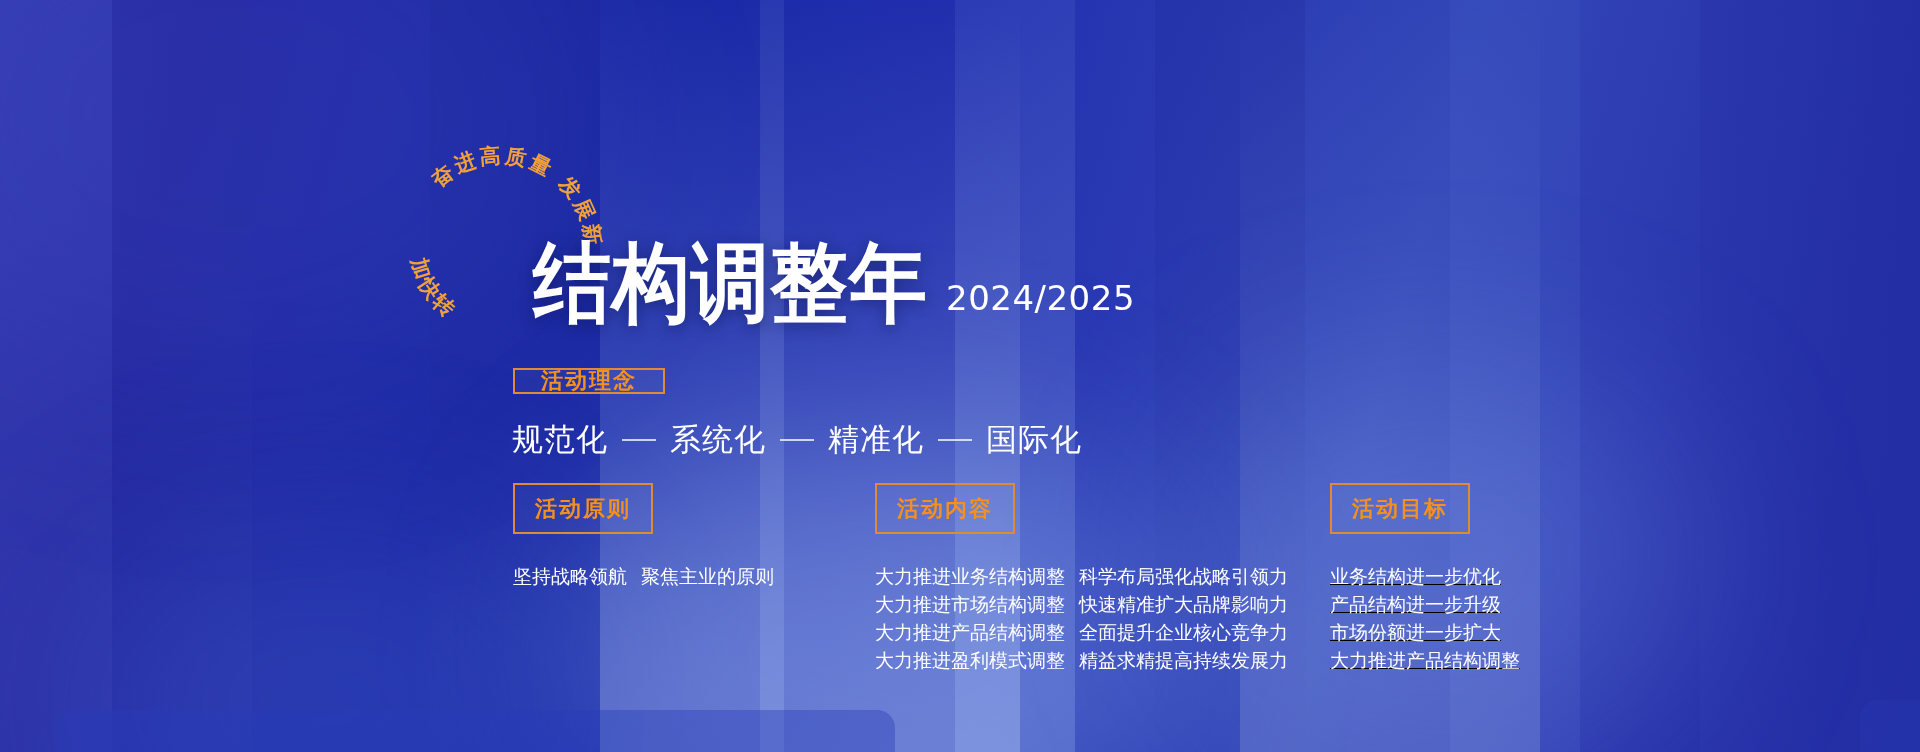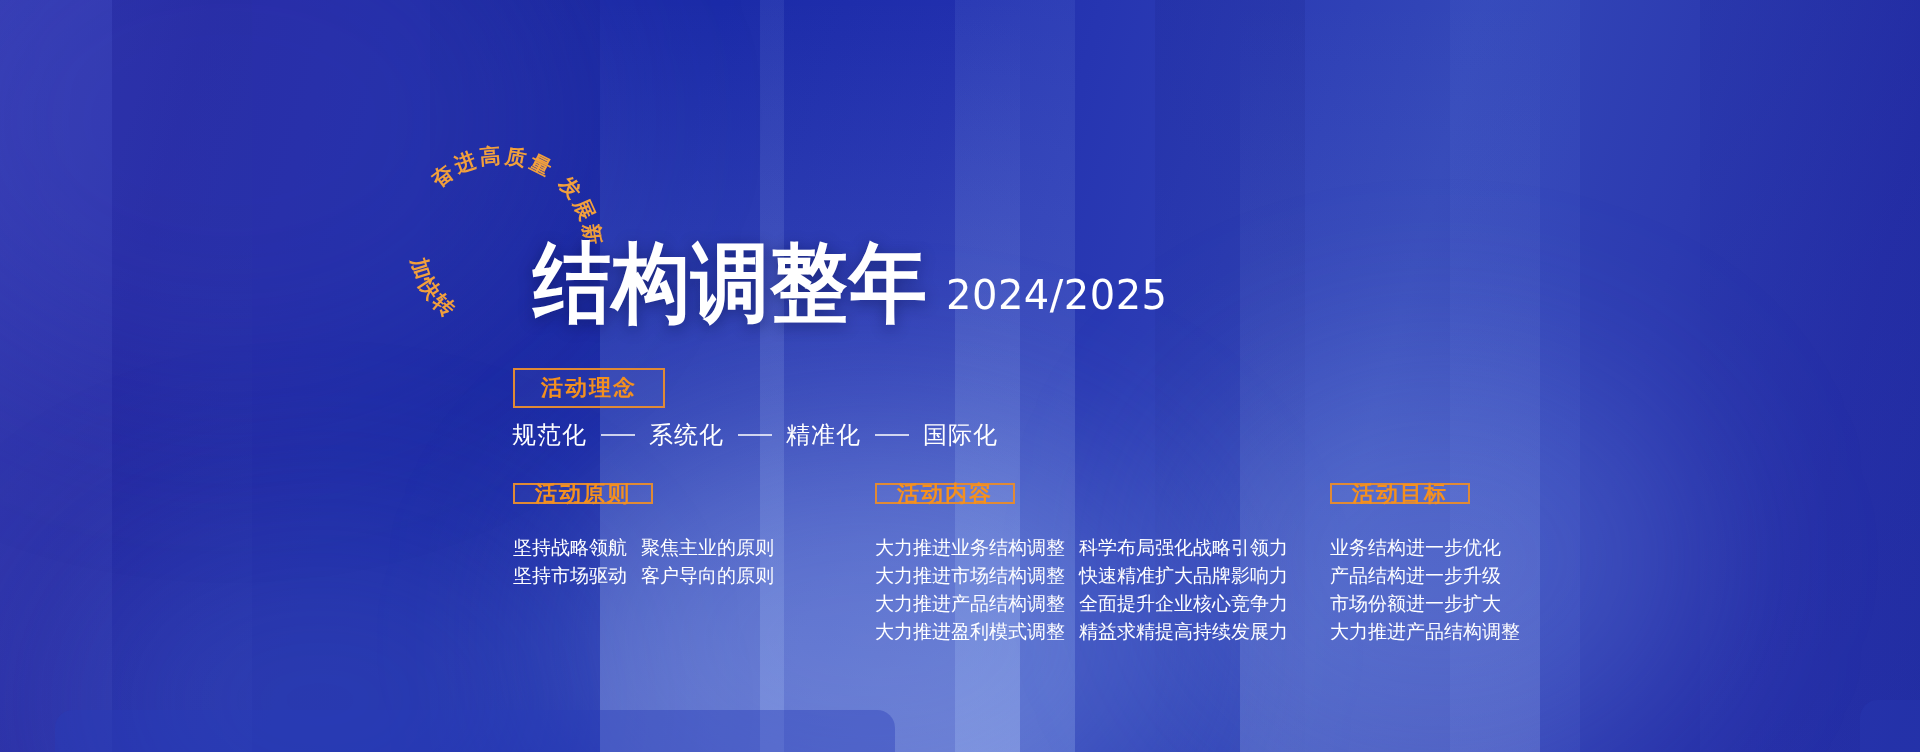--- a/index.html
+++ b/index.html
@@ -91,21 +91,21 @@
     font-weight: 700;
     color: #ffffff;
     letter-spacing: 1px;
     line-height: 1;
     transform: scaleY(1.12);
     transform-origin: bottom left;
     text-shadow: 0 3px 14px rgba(6,14,60,0.45);
   }
   .title-years {
     font-family: "DejaVu Sans", sans-serif;
-    font-size: 40px;
+    font-size: 34px;
     font-weight: 400;
     color: #ffffff;
     margin-left: 18px;
     margin-bottom: 8px;
     letter-spacing: 0.5px;
   }
 
   .badge {
     display: inline-flex;
     align-items: center;
@@ -118,49 +118,49 @@
     letter-spacing: 2px;
     background: rgba(255,255,255,0.04);
     box-sizing: border-box;
   }
 
   #badge-concept {
     position: absolute;
     left: 513px;
     top: 368px;
     width: 152px;
-    height: 40px;
+    height: 26px;
   }
 
   #concept-line {
     position: absolute;
     left: 512px;
     top: 419px;
     display: flex;
     align-items: center;
     color: #ffffff;
     font-family: "DejaVu Sans", sans-serif;
-    font-size: 24px;
+    font-size: 31px;
     letter-spacing: 1px;
     white-space: nowrap;
   }
   #concept-line .dash {
     display: inline-block;
     width: 34px;
     height: 2px;
     background: rgba(255,255,255,0.75);
     margin: 0 14px;
   }
 
   .col { position: absolute; top: 483px; }
   #col-0 { left: 513px; }
   #col-1 { left: 875px; }
-  #col-2 { left: 1330px; }
-
-  .col .badge { height: 21px; padding: 0 20px; }
+  #col-2 { left: 1330px; text-decoration: underline; }
+
+  .col .badge { height: 51px; padding: 0 20px; }
 
   .col-lines {
     margin-top: 28px;
     color: #ffffff;
     font-family: "DejaVu Sans", sans-serif;
     font-size: 19px;
     line-height: 1.48;
     white-space: nowrap;
   }
   .col-lines .line { display: flex; }
@@ -229,24 +229,20 @@
       <span>国际化</span>
     </div>
 
     <div class="col" id="col-0">
       <div class="badge">活动原则</div>
       <div class="col-lines">
         <div class="line">
           <span class="seg-a">坚持战略领航</span>
           <span class="seg-b">聚焦主业的原则</span>
         </div>
-        <div class="line">
-          <span class="seg-a">坚持市场驱动</span>
-          <span class="seg-b">客户导向的原则</span>
-        </div>
       </div>
     </div>
 
     <div class="col" id="col-1">
       <div class="badge">活动内容</div>
       <div class="col-lines">
         <div class="line">
           <span class="seg-a">大力推进业务结构调整</span>
           <span class="seg-b">科学布局强化战略引领力</span>
         </div>

